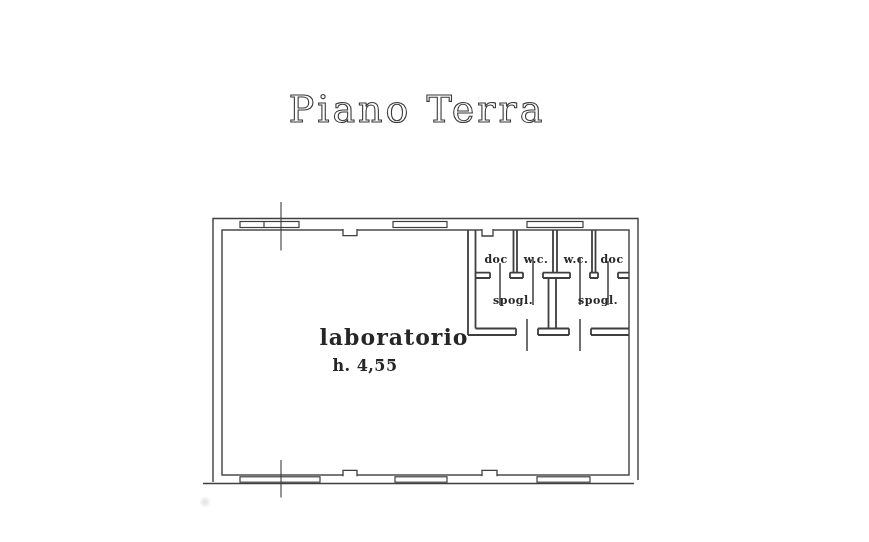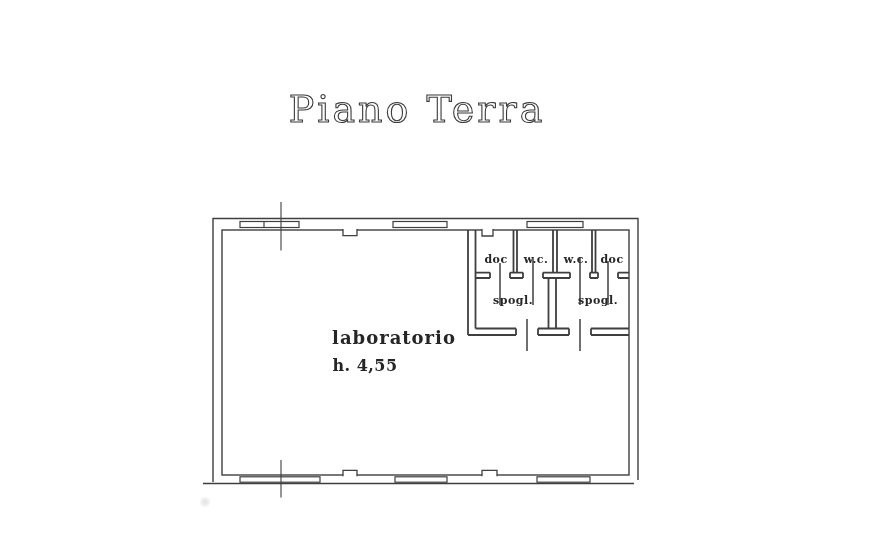--- a/index.html
+++ b/index.html
@@ -21,21 +21,21 @@
   .room-label{
     position:absolute;
     transform:translate(-50%,-50%);
     font-family:"DejaVu Serif","Liberation Serif",serif;
     font-weight:bold;
     font-size:11px;
     color:var(--label);
     white-space:nowrap;
     letter-spacing:0.5px;
   }
-  .room-label.big{font-size:18px;letter-spacing:1px;}
+  .room-label.big{font-size:22px;letter-spacing:1px;}
   .room-label.note{font-size:16px;letter-spacing:0.5px;}
   .artifact-dot{
     position:absolute;left:199px;top:464px;width:12px;height:12px;
     border-radius:50%;
     background:radial-gradient(circle,rgba(150,150,150,0.28) 0%,rgba(150,150,150,0.12) 45%,rgba(150,150,150,0) 70%);
   }
 </style>
 </head>
 <body>
 

